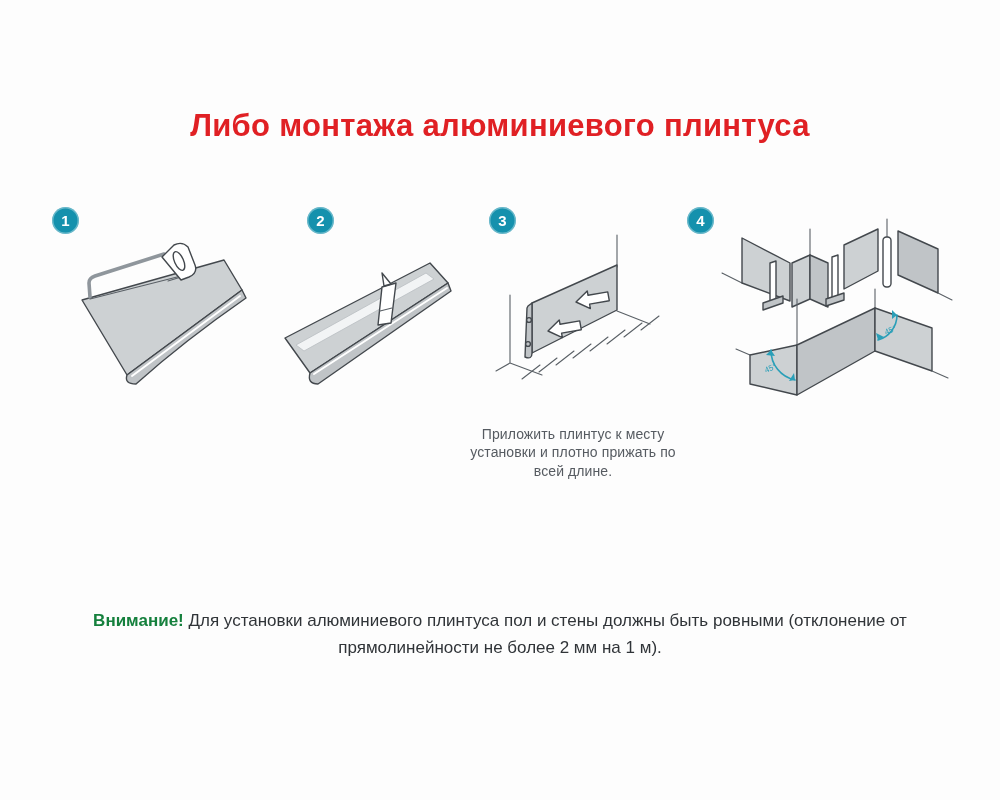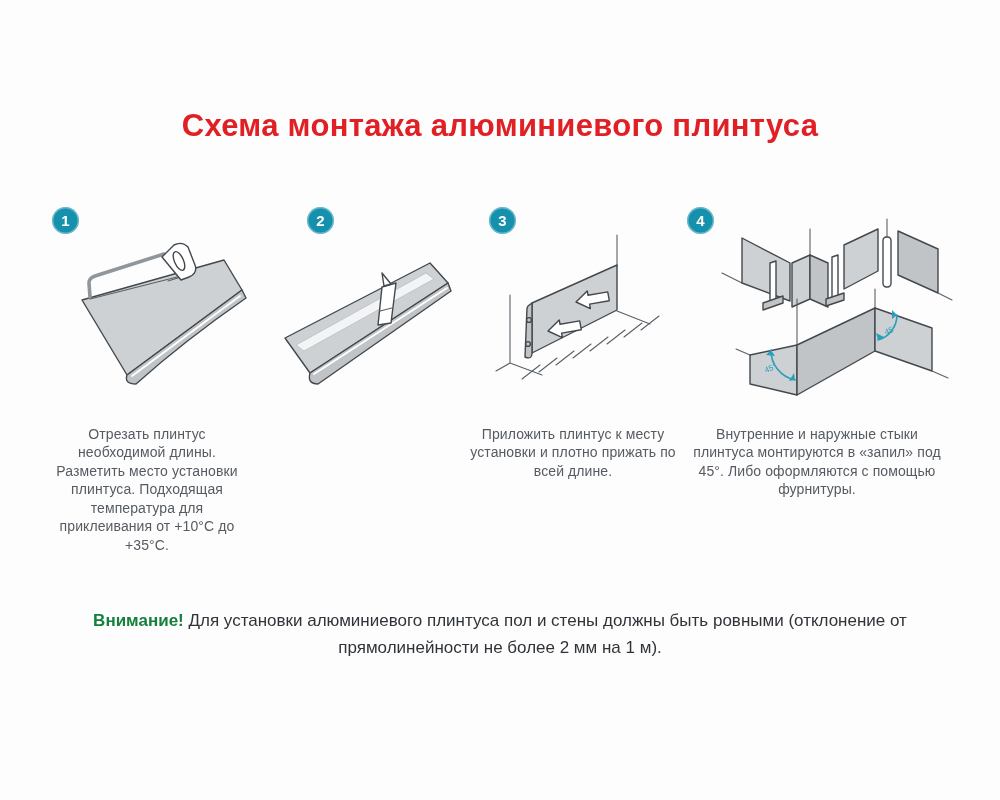--- a/index.html
+++ b/index.html
@@ -64,40 +64,39 @@
   .teal{stroke:var(--angle-teal);stroke-width:1.6;fill:none;stroke-linecap:round;}
   .tealf{fill:var(--angle-teal);}
   .tealtxt{fill:var(--angle-teal);font-size:8px;font-family:"Liberation Sans",sans-serif;}
   .hl{stroke:#ffffff;stroke-width:2;fill:none;stroke-linecap:round;}
 </style>
 </head>
 <body>
 
 <div class="canvas">
 
-  <div class="title">Схема монтажа алюминиевого плинтуса</div>
+  <div class="title">Либо монтажа алюминиевого плинтуса</div>
 
   <div class="step step1">
     <div class="badge">1</div>
     <svg class="illus" width="230" height="165" viewBox="0 0 230 165">
 
       <polygon class="pf" points="30,65 172,25 190,55 75,140"></polygon>
       <path class="pfd" d="M 75 140 L 190 55 L 194 63 Q 132 106 84 149 Q 72 149 75 140 Z"></path>
       <path class="hl" d="M 80 141 L 188 61"></path>
 
       <line class="lnthin" x1="116" y1="46" x2="129" y2="42"></line>
 
       <g>
         <path class="metal" d="M 38 62 L 37 48 Q 37 43 43 41 L 112 19"></path>
         <line class="lnthin" x1="38" y1="64" x2="133" y2="40"></line>
         <path class="wf" d="M 110 22 L 122 10 Q 130 6 136 12 L 143 30 Q 146 38 137 42 L 129 45 Z"></path>
         <ellipse class="wf" cx="127" cy="26" rx="4.5" ry="10" transform="rotate(-24 127 26)"></ellipse>
       </g>
     </svg>
-    <div class="desc">Отрезать плинтус необходимой длины. Разметить место установки плинтуса. Подходящая температура для приклеивания от +10°С до +35°С.</div>
   </div>
 
   <div class="step step2">
     <div class="badge">2</div>
     <svg class="illus" width="196" height="150" viewBox="0 0 196 150">
 
       <polygon class="pf" points="15,95 160,20 178,40 40,130"></polygon>
       <path class="pfd" d="M 40 130 L 178 40 L 181 48 Q 112 96 48 141 Q 37 141 40 130 Z"></path>
       <path class="hl" d="M 44 131 L 177 45"></path>
 
@@ -184,21 +183,20 @@
           <text class="tealtxt" x="74" y="170" transform="rotate(-24 74 170)">45°</text>
         </g>
         <g>
           <path class="teal" d="M 205 112 A 26 26 0 0 1 186 137"></path>
           <polygon class="tealf" points="205,112 200,107 200,116"></polygon>
           <polygon class="tealf" points="186,137 184,130 192,134"></polygon>
           <text class="tealtxt" x="194" y="132" transform="rotate(-24 194 132)">45°</text>
         </g>
       </g>
     </svg>
-    <div class="desc">Внутренние и наружные стыки плинтуса монтируются в «запил» под 45°. Либо оформляются с помощью фурнитуры.</div>
   </div>
 
   <div class="warning">
     <b>Внимание!</b>
     <span>Для установки алюминиевого плинтуса пол и стены должны быть ровными (отклонение от прямолинейности не более 2 мм на 1 м).</span>
   </div>
 
 </div>
 
 </body></html>

